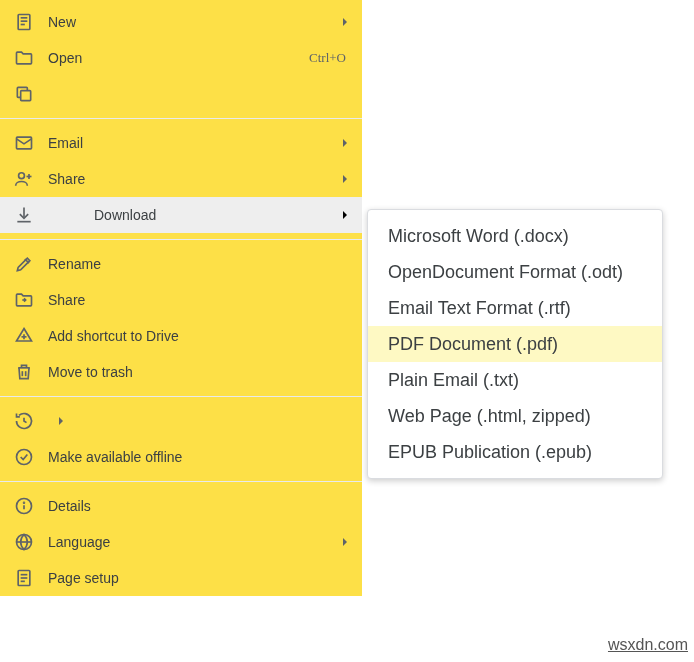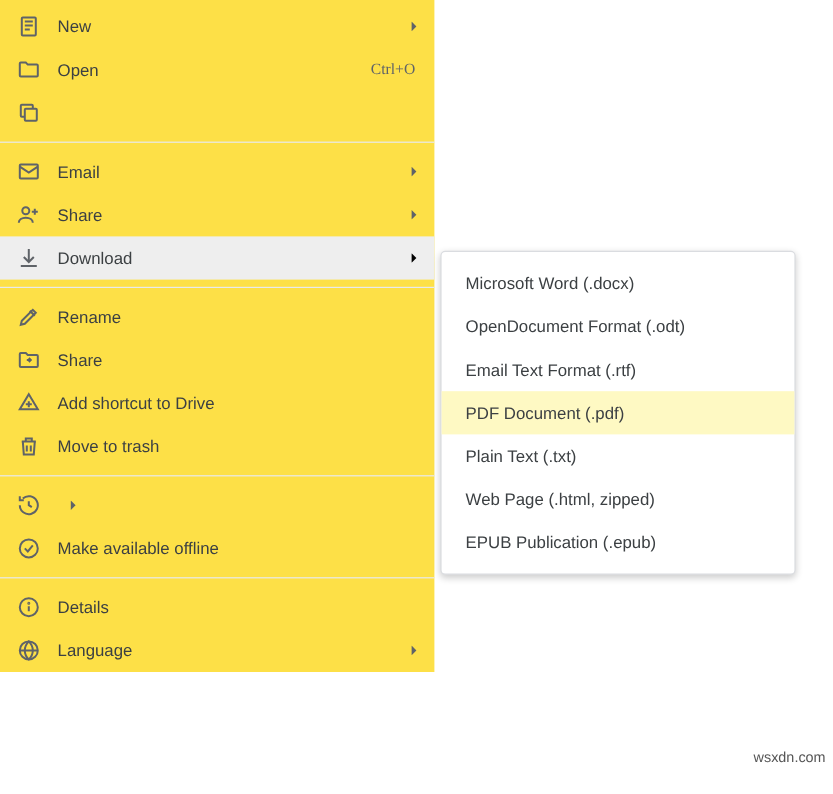--- a/index.html
+++ b/index.html
@@ -23,20 +23,21 @@
   .menu-item {
     display: flex;
     align-items: center;
     height: 36px;
     padding: 0 12px 0 14px;
     cursor: default;
     position: relative;
   }
   .menu-item.highlighted {
     background: #eeeeee;
+    gap: 46px;
   }
   .icon {
     width: 20px;
     height: 20px;
     display: flex;
     align-items: center;
     justify-content: center;
     margin-right: 14px;
     color: #5f6368;
     flex-shrink: 0;
@@ -77,33 +78,34 @@
     border: 1px solid #dadce0;
     border-radius: 4px;
     box-shadow: 0 2px 6px rgba(0,0,0,0.2);
     padding: 8px 0;
   }
   .submenu-item {
     height: 36px;
     display: flex;
     align-items: center;
     padding: 0 20px;
-    font-size: 14px;
+    font-size: 18px;
     color: #3c4043;
     cursor: default;
   }
   .submenu-item.highlighted {
     background: #fef9c3;
   }
   .watermark {
     position: absolute;
     right: 6px;
-    bottom: 24px;
-    font-size: 12px;
+    bottom: 8px;
+    font-size: 16px;
     color: #555;
+    text-decoration: underline;
   }
 </style>
 </head>
 <body>
 
 <div class="main-menu">
 
   <div class="menu-item">
     <span class="icon">
       <svg viewBox="0 0 24 24" fill="none" stroke="currentColor" stroke-width="2">
@@ -286,39 +288,50 @@
         </svg>
     </span>
     <span class="label">Language</span>
     <span class="arrow">
       <svg viewBox="0 0 8 8">
           <polygon points="2,0 6,4 2,8" fill="currentColor"></polygon>
         </svg>
     </span>
   </div>
 
+  <div class="menu-item">
+    <span class="icon">
+      <svg viewBox="0 0 24 24" fill="none" stroke="currentColor" stroke-width="2">
+          <rect x="5" y="3" width="14" height="18" rx="1"></rect>
+          <line x1="8" y1="8" x2="16" y2="8"></line>
+          <line x1="8" y1="12" x2="16" y2="12"></line>
+          <line x1="8" y1="16" x2="13" y2="16"></line>
+        </svg>
+    </span>
+    <span class="label">Page setup</span>
+  </div>
 
 
 </div>
 
 <div class="submenu">
   <div class="submenu-item">
     <span>Microsoft Word (.docx)</span>
   </div>
   <div class="submenu-item">
     <span>OpenDocument Format (.odt)</span>
   </div>
   <div class="submenu-item">
     <span>Email Text Format (.rtf)</span>
   </div>
   <div class="submenu-item highlighted">
     <span>PDF Document (.pdf)</span>
   </div>
   <div class="submenu-item">
-    <span>Plain Text (.txt)</span>
+    <span>Plain Email (.txt)</span>
   </div>
   <div class="submenu-item">
     <span>Web Page (.html, zipped)</span>
   </div>
   <div class="submenu-item">
     <span>EPUB Publication (.epub)</span>
   </div>
 </div>
 
 <div class="watermark">wsxdn.com</div>

